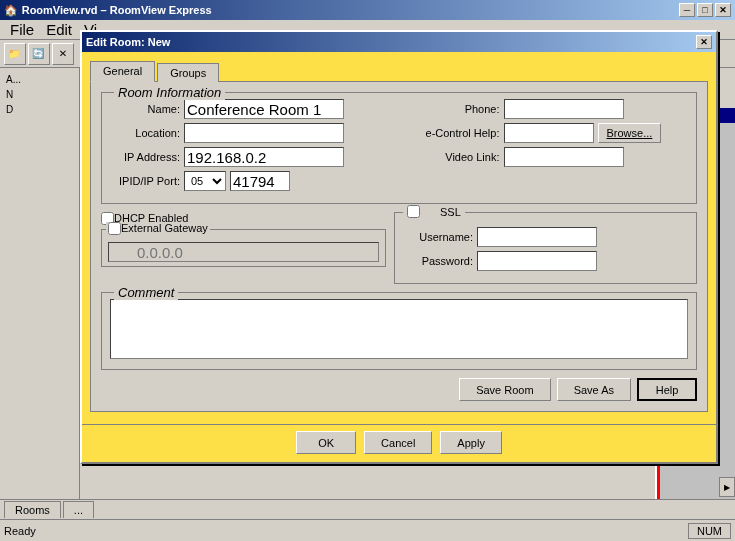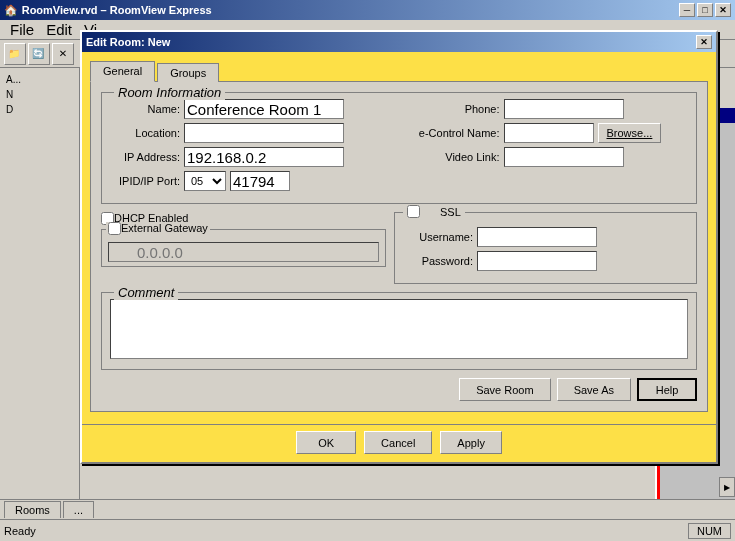--- a/index.html
+++ b/index.html
@@ -551,21 +551,21 @@
               </div>
 
               <div class="room-info-right">
 
                 <div class="form-row">
                   <span class="form-label" style="width:90px;">Phone:</span>
                   <input class="form-input" style="width: 120px;" type="text" value="">
                 </div>
 
                 <div class="form-row">
-                  <span class="form-label" style="width:90px;">e-Control Name:</span>
+                  <span class="form-label" style="width:90px;">e-Control Help:</span>
                   <input class="form-input" style="width: 90px;" type="text" value="">
                   <button class="browse-btn" style="margin-left:4px;text-decoration:underline;">Browse...</button>
                 </div>
 
                 <div class="form-row">
                   <span class="form-label" style="width:90px;">Video Link:</span>
                   <input class="form-input" style="width: 120px;" type="text" value="">
                 </div>
               </div>
             </div>

